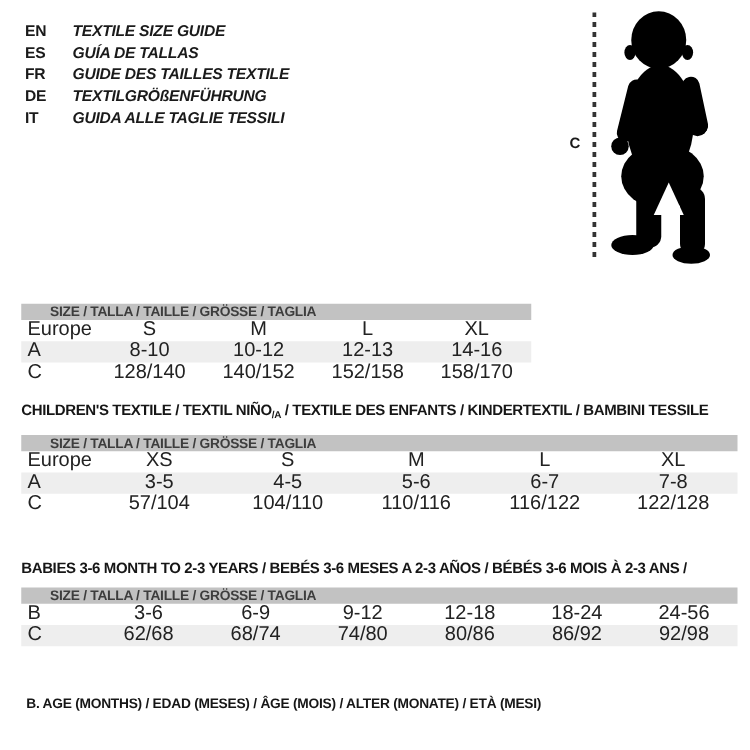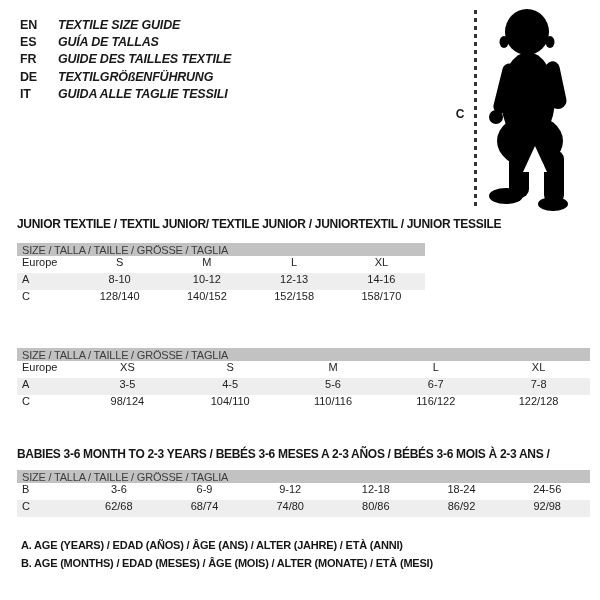--- a/index.html
+++ b/index.html
@@ -15,22 +15,22 @@
   .measure-line{position:absolute;left:474px;top:10px;width:3px;height:197px;
     background:repeating-linear-gradient(to bottom,#333 0 4px,transparent 4px 8px);}
   .figure-label{position:absolute;left:450px;top:107px;width:20px;text-align:center;
     font-size:12px;font-weight:bold;color:#1a1a1a;}
   .silhouette{position:absolute;left:470px;top:0;}
   
   .tbl-title{position:absolute;left:17px;font-weight:bold;font-size:12px;letter-spacing:-0.3px;white-space:nowrap;color:#161616;}
   .tbl-title .subscript{font-size:8px;vertical-align:-2px;}
   .size-table{position:absolute;left:17px;}
   .t-bar{height:13px;background:#c2c2c2;display:flex;align-items:center;
-    padding-left:5px;font-size:11px;color:#3d3d3d;letter-spacing:-0.2px;}
-  .t-row{height:17px;display:flex;align-items:flex-start;font-size:11px;color:#222;}
+    padding-left:23px;font-size:11px;color:#3d3d3d;letter-spacing:-0.2px;font-weight:bold;}
+  .t-row{height:17px;display:flex;align-items:flex-end;font-size:16px;color:#222;}
   .t-row.alt{background:#eee;}
   .t-row .lbl{width:59px;padding-left:5px;box-sizing:border-box;flex:none;}
   .t-row .cell{flex:1;text-align:center;}
   
   .footnote{position:absolute;left:21px;height:15px;font-weight:bold;font-size:11px;
     letter-spacing:-0.2px;white-space:nowrap;color:#161616;}
 </style>
 </head>
 <body>
 
@@ -73,21 +73,20 @@
       <circle cx="88" cy="101" r="8"></circle>
       <ellipse cx="60" cy="141" rx="33" ry="26"></ellipse>
       <rect x="39" y="150" width="20" height="48" rx="9"></rect>
       <rect x="74" y="150" width="20" height="54" rx="9"></rect>
       <ellipse cx="36" cy="196" rx="17" ry="8"></ellipse>
       <ellipse cx="83" cy="204" rx="15" ry="7"></ellipse>
     </g>
     <path d="M65,146 L77,172 L53,172 Z" fill="#fff"></path>
   </svg>
 
-  <div class="tbl-title" style="top:217px">JUNIOR TEXTILE / TEXTIL JUNIOR/ TEXTILE JUNIOR / JUNIORTEXTIL / JUNIOR TESSILE</div>
   <div class="size-table" style="top:243px;width:408px">
     <div class="t-bar">SIZE / TALLA / TAILLE / GRÖSSE / TAGLIA</div>
     <div class="t-row">
       <span class="lbl">Europe</span>
       <span class="cell">S</span>
       <span class="cell">M</span>
       <span class="cell">L</span>
       <span class="cell">XL</span>
     </div>
     <div class="t-row alt">
@@ -99,41 +98,44 @@
     </div>
     <div class="t-row">
       <span class="lbl">C</span>
       <span class="cell">128/140</span>
       <span class="cell">140/152</span>
       <span class="cell">152/158</span>
       <span class="cell">158/170</span>
     </div>
   </div>
 
+  <div class="tbl-title" style="top:321px">
+    <span>CHILDREN'S TEXTILE / TEXTIL NIÑO</span><span class="subscript">/A</span><span> / TEXTILE DES ENFANTS / KINDERTEXTIL / BAMBINI TESSILE</span>
+  </div>
   <div class="size-table" style="top:348px;width:573px">
     <div class="t-bar">SIZE / TALLA / TAILLE / GRÖSSE / TAGLIA</div>
     <div class="t-row">
       <span class="lbl">Europe</span>
       <span class="cell">XS</span>
       <span class="cell">S</span>
       <span class="cell">M</span>
       <span class="cell">L</span>
       <span class="cell">XL</span>
     </div>
     <div class="t-row alt">
       <span class="lbl">A</span>
       <span class="cell">3-5</span>
       <span class="cell">4-5</span>
       <span class="cell">5-6</span>
       <span class="cell">6-7</span>
       <span class="cell">7-8</span>
     </div>
     <div class="t-row">
       <span class="lbl">C</span>
-      <span class="cell">98/124</span>
+      <span class="cell">57/104</span>
       <span class="cell">104/110</span>
       <span class="cell">110/116</span>
       <span class="cell">116/122</span>
       <span class="cell">122/128</span>
     </div>
   </div>
 
   <div class="tbl-title" style="top:447px">BABIES 3-6 MONTH TO 2-3 YEARS / BEBÉS 3-6 MESES A 2-3 AÑOS / BÉBÉS 3-6 MOIS À 2-3 ANS /</div>
   <div class="size-table" style="top:470px;width:573px">
     <div class="t-bar">SIZE / TALLA / TAILLE / GRÖSSE / TAGLIA</div>
@@ -150,16 +152,15 @@
       <span class="lbl">C</span>
       <span class="cell">62/68</span>
       <span class="cell">68/74</span>
       <span class="cell">74/80</span>
       <span class="cell">80/86</span>
       <span class="cell">86/92</span>
       <span class="cell">92/98</span>
     </div>
   </div>
 
-  <div class="footnote" style="top:539px">A. AGE (YEARS) / EDAD (AÑOS) / ÂGE (ANS) / ALTER (JAHRE) / ETÀ (ANNI)</div>
   <div class="footnote" style="top:557px">B. AGE (MONTHS) / EDAD (MESES) / ÂGE (MOIS) / ALTER (MONATE) / ETÀ (MESI)</div>
 
 </div>
 
 </body></html>

